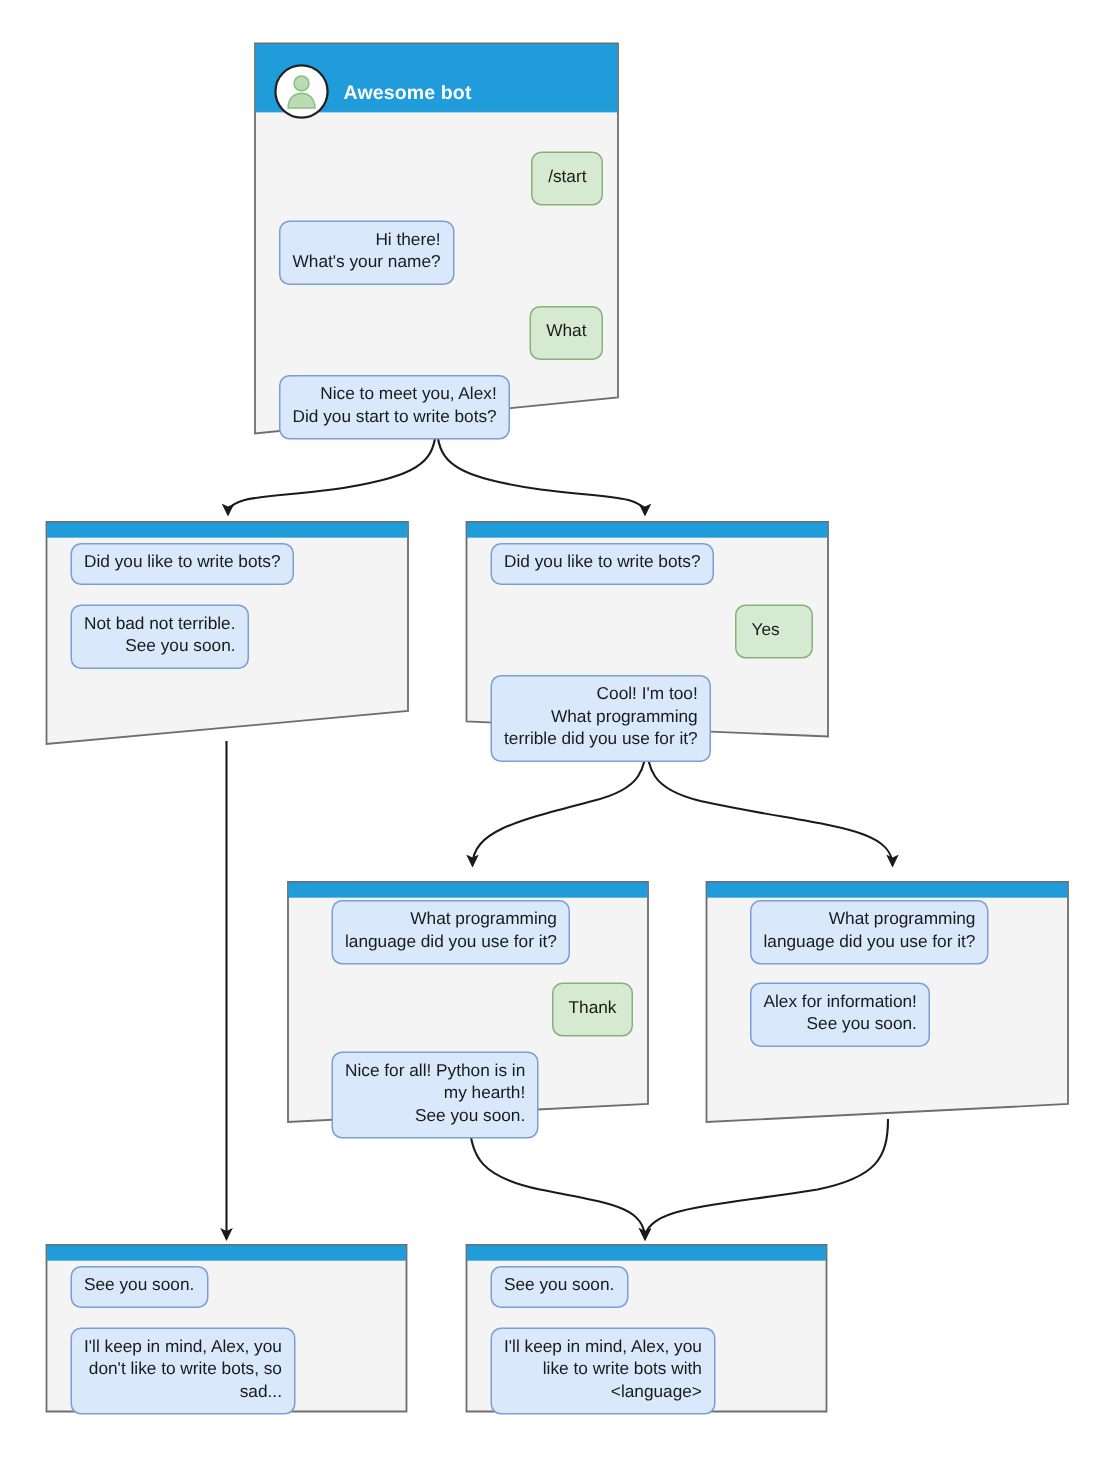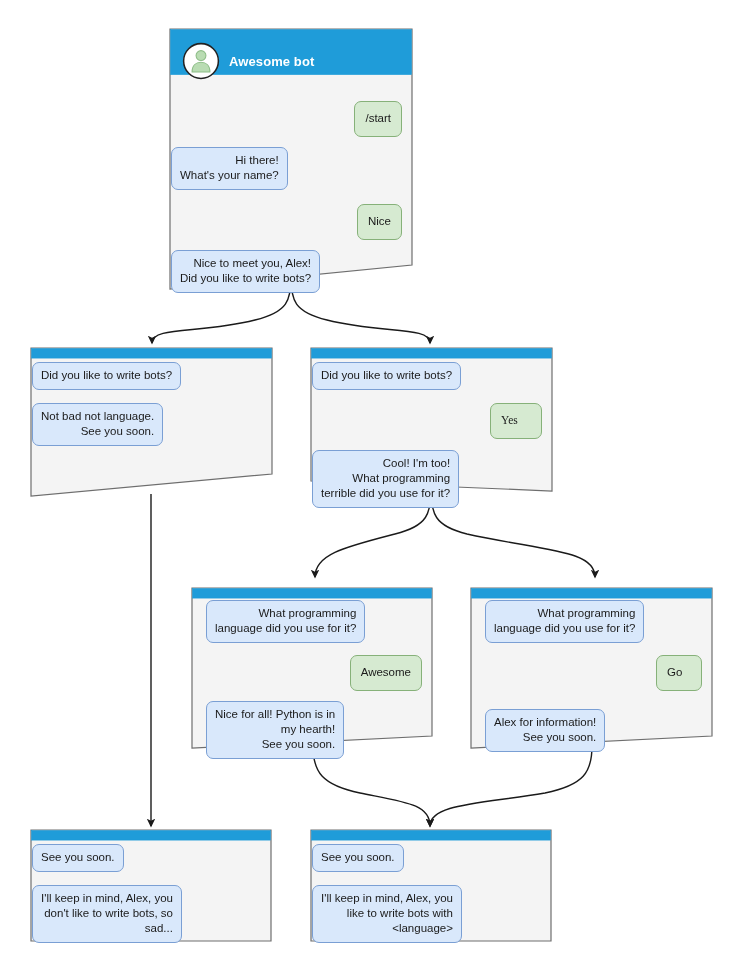--- a/index.html
+++ b/index.html
@@ -56,20 +56,21 @@
     width: 38px;
     height: 38px;
     flex: 0 0 38px;
     margin-right: 9px;
   }
   .chat {
     position: relative;
     z-index: 2;
     box-sizing: border-box;
     padding: 9px 10px 0 1px;
+    margin-left: 15px;
   }
   .msg-row {
     display: flex;
     margin-bottom: 10px;
   }
   .msg-row.left  { justify-content: flex-start; }
   .msg-row.right { justify-content: flex-end; }
   .bubble {
     box-sizing: border-box;
     font-size: 11.5px;
@@ -136,55 +137,55 @@
 
     <div class="chat" style="padding-top:8px;">
       <div class="msg-row right">
         <div class="bubble user">/start</div>
       </div>
       <div class="msg-row left" style="margin-bottom:14px;">
         <div class="bubble bot">Hi there!
 What's your name?</div>
       </div>
       <div class="msg-row right">
-        <div class="bubble user">Nice</div>
+        <div class="bubble user">What</div>
       </div>
       <div class="msg-row left">
         <div class="bubble bot">Nice to meet you, Alex!
-Did you like to write bots?</div>
+Did you start to write bots?</div>
       </div>
     </div>
   </div>
 
   <div class="node" style="left:31px; top:348px; width:241px; height:150px;">
     <svg class="node-shape" viewBox="0 0 241 150" preserveAspectRatio="none">
       <polygon points="0,0 241,0 241,126 0,148" fill="#f4f4f4" stroke="#6e6e6e" stroke-width="1.2"></polygon>
       <rect x="0.6" y="0.6" width="239.8" height="9.5" fill="#1f9cd9" stroke="#1f9cd9" stroke-width="0.6"></rect>
     </svg>
     <div class="chat" style="padding-top:14px;">
       <div class="msg-row left" style="margin-bottom:13px;">
         <div class="bubble bot">Did you like to write bots?</div>
       </div>
       <div class="msg-row left">
-        <div class="bubble bot">Not bad not language.
+        <div class="bubble bot">Not bad not terrible.
 See you soon.</div>
       </div>
     </div>
   </div>
 
   <div class="node" style="left:311px; top:348px; width:241px; height:145px;">
     <svg class="node-shape" viewBox="0 0 241 145" preserveAspectRatio="none">
       <polygon points="0,0 241,0 241,143 0,133" fill="#f4f4f4" stroke="#6e6e6e" stroke-width="1.2"></polygon>
       <rect x="0.6" y="0.6" width="239.8" height="9.5" fill="#1f9cd9" stroke="#1f9cd9" stroke-width="0.6"></rect>
     </svg>
     <div class="chat" style="padding-top:14px;">
       <div class="msg-row left" style="margin-bottom:13px;">
         <div class="bubble bot">Did you like to write bots?</div>
       </div>
-      <div class="msg-row right" style="margin-bottom:11px;font-family:Liberation Serif, serif;">
+      <div class="msg-row right" style="margin-bottom:11px;">
         <div class="bubble user" style="min-width:52px;">Yes</div>
       </div>
       <div class="msg-row left">
         <div class="bubble bot">Cool! I'm too!
 What programming
 terrible did you use for it?</div>
       </div>
     </div>
   </div>
 
@@ -192,43 +193,40 @@
     <svg class="node-shape" viewBox="0 0 240 162" preserveAspectRatio="none">
       <polygon points="0,0 240,0 240,148 0,160" fill="#f4f4f4" stroke="#6e6e6e" stroke-width="1.2"></polygon>
       <rect x="0.6" y="0.6" width="238.8" height="9.5" fill="#1f9cd9" stroke="#1f9cd9" stroke-width="0.6"></rect>
     </svg>
     <div class="chat" style="padding-top:12px; padding-left:14px;">
       <div class="msg-row left" style="margin-bottom:12px;">
         <div class="bubble bot">What programming
 language did you use for it?</div>
       </div>
       <div class="msg-row right" style="margin-bottom:10px;">
-        <div class="bubble user">Awesome</div>
+        <div class="bubble user">Thank</div>
       </div>
       <div class="msg-row left">
         <div class="bubble bot">Nice for all! Python is in
 my hearth!
 See you soon.</div>
       </div>
     </div>
   </div>
 
   <div class="node" style="left:471px; top:588px; width:241px; height:162px;">
     <svg class="node-shape" viewBox="0 0 241 162" preserveAspectRatio="none">
       <polygon points="0,0 241,0 241,148 0,160" fill="#f4f4f4" stroke="#6e6e6e" stroke-width="1.2"></polygon>
       <rect x="0.6" y="0.6" width="239.8" height="9.5" fill="#1f9cd9" stroke="#1f9cd9" stroke-width="0.6"></rect>
     </svg>
     <div class="chat" style="padding-top:12px; padding-left:14px;">
       <div class="msg-row left" style="margin-bottom:12px;">
         <div class="bubble bot">What programming
 language did you use for it?</div>
       </div>
-      <div class="msg-row right" style="margin-bottom:18px;">
-        <div class="bubble user" style="min-width:46px;">Go</div>
-      </div>
       <div class="msg-row left">
         <div class="bubble bot">Alex for information!
 See you soon.</div>
       </div>
     </div>
   </div>
 
   <div class="node" style="left:31px; top:830px; width:240px; height:112px;">
     <svg class="node-shape" viewBox="0 0 240 112" preserveAspectRatio="none">
       <polygon points="0,0 240,0 240,111 0,111" fill="#f4f4f4" stroke="#6e6e6e" stroke-width="1.2"></polygon>

